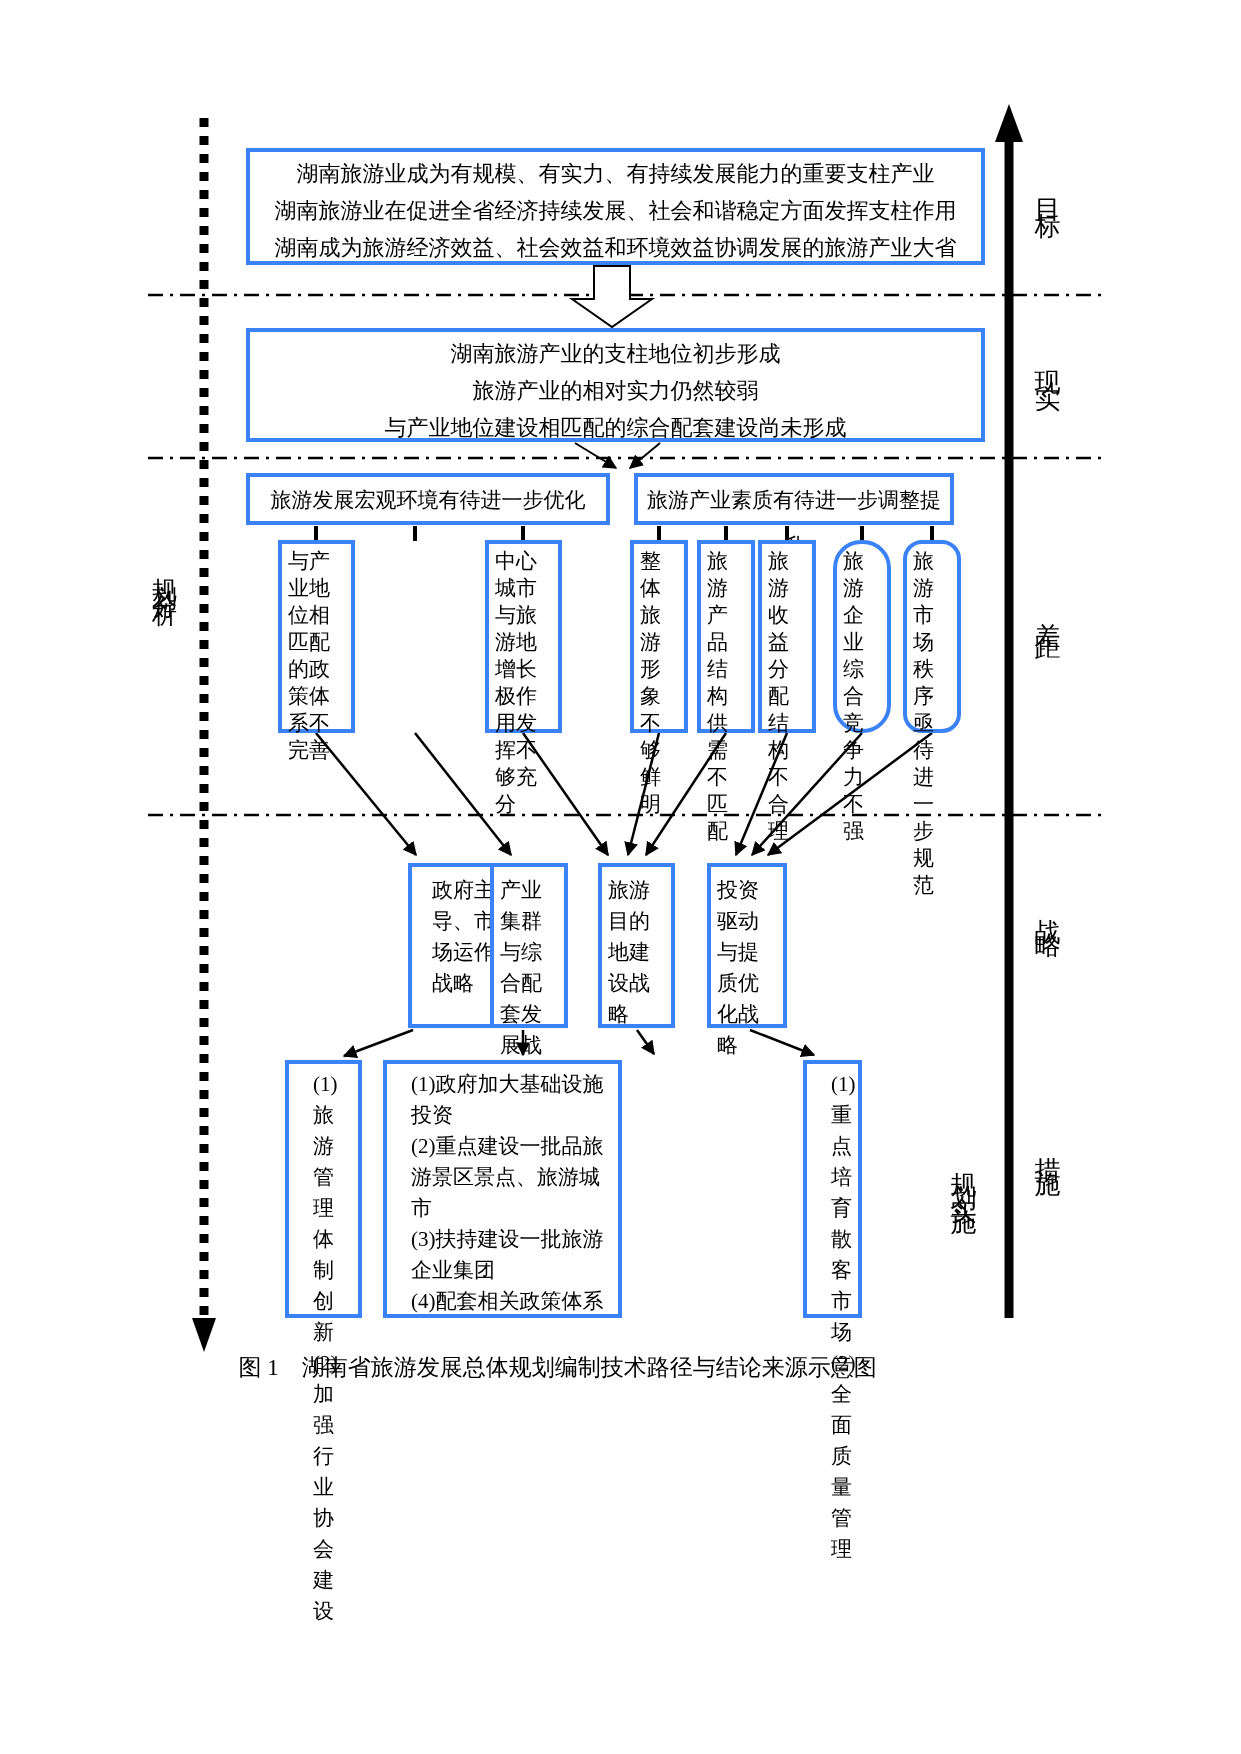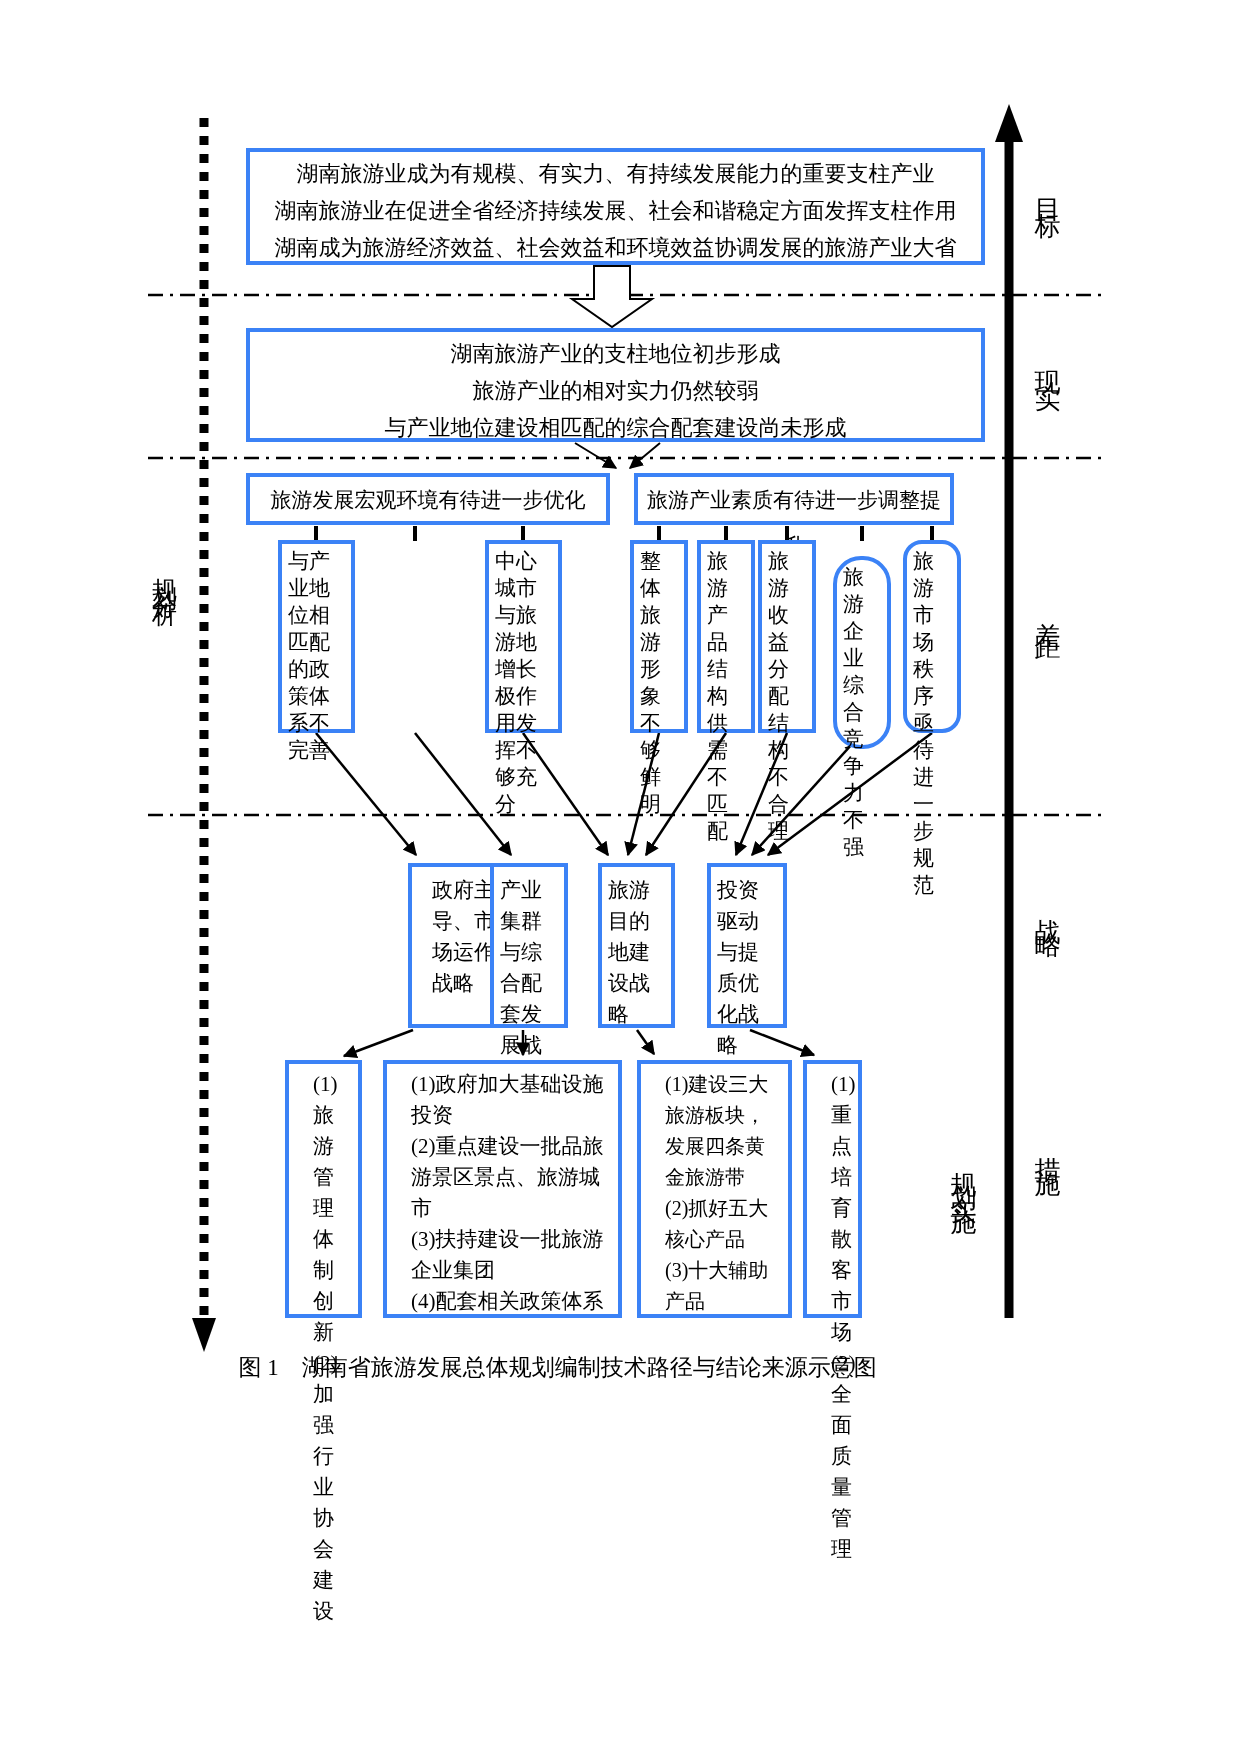--- a/index.html
+++ b/index.html
@@ -26,21 +26,21 @@
   #goal-box{left:246px;top:148px;width:739px;height:117px;}
   #reality-box{left:246px;top:328px;width:739px;height:114px;}
   #gap-header-left{left:246px;top:473px;width:364px;height:52px;}
   #gap-header-right{left:634px;top:473px;width:320px;height:52px;}
   #gap-0{left:278px;top:540px;width:77px;height:193px;}
   #gap-1{left:377px;top:540px;width:76px;height:193px;}
   #gap-2{left:485px;top:540px;width:77px;height:193px;}
   #gap-3{left:630px;top:540px;width:58px;height:193px;}
   #gap-4{left:697px;top:540px;width:58px;height:193px;}
   #gap-5{left:758px;top:540px;width:58px;height:193px;}
-  #gap-6{left:833px;top:556px;width:58px;height:193px;border-radius:28px;}
+  #gap-6{left:833px;top:540px;width:58px;height:193px;border-radius:28px;}
   #gap-7{left:903px;top:540px;width:58px;height:193px;border-radius:19px;}
   #strat-0{left:408px;top:863px;width:97px;height:165px;padding-left:20px;}
   #strat-1{left:490px;top:863px;width:78px;height:165px;}
   #strat-2{left:598px;top:863px;width:77px;height:165px;}
   #strat-3{left:707px;top:863px;width:80px;height:165px;}
   #meas-0{left:285px;top:1060px;width:77px;height:258px;}
   #meas-1{left:383px;top:1060px;width:239px;height:258px;}
   #meas-2{left:637px;top:1060px;width:155px;height:258px;}
   #meas-3{left:803px;top:1060px;width:59px;height:258px;}
   #lbl-analysis{left:148px;top:558px;}
@@ -153,25 +153,20 @@
   <div class="box measbox" id="meas-0">
     <p>(1) 旅游管理体制创新</p>
     <p>(2) 加强行业协会建设</p>
   </div>
   <div class="box measbox" id="meas-1">
     <p>(1)政府加大基础设施投资</p>
     <p>(2)重点建设一批品旅游景区景点、旅游城市</p>
     <p>(3)扶持建设一批旅游企业集团</p>
     <p>(4)配套相关政策体系</p>
   </div>
-  <div class="box measbox m3" id="meas-2">
-    <p>(1)建设三大旅游板块，发展四条黄金旅游带</p>
-    <p>(2)抓好五大核心产品</p>
-    <p>(3)十大辅助产品</p>
-  </div>
   <div class="box measbox" id="meas-3">
     <p>(1)重点培育散客市场(2)全面质量管理</p>
   </div>
 
   <div class="vlabel vlabel-sm" id="lbl-analysis">规划分析</div>
   <div class="vlabel" id="lbl-goal">目标</div>
   <div class="vlabel" id="lbl-reality">现实</div>
   <div class="vlabel" id="lbl-gap">差距</div>
   <div class="vlabel" id="lbl-strategy">战略</div>
   <div class="vlabel" id="lbl-measure">措施</div>

